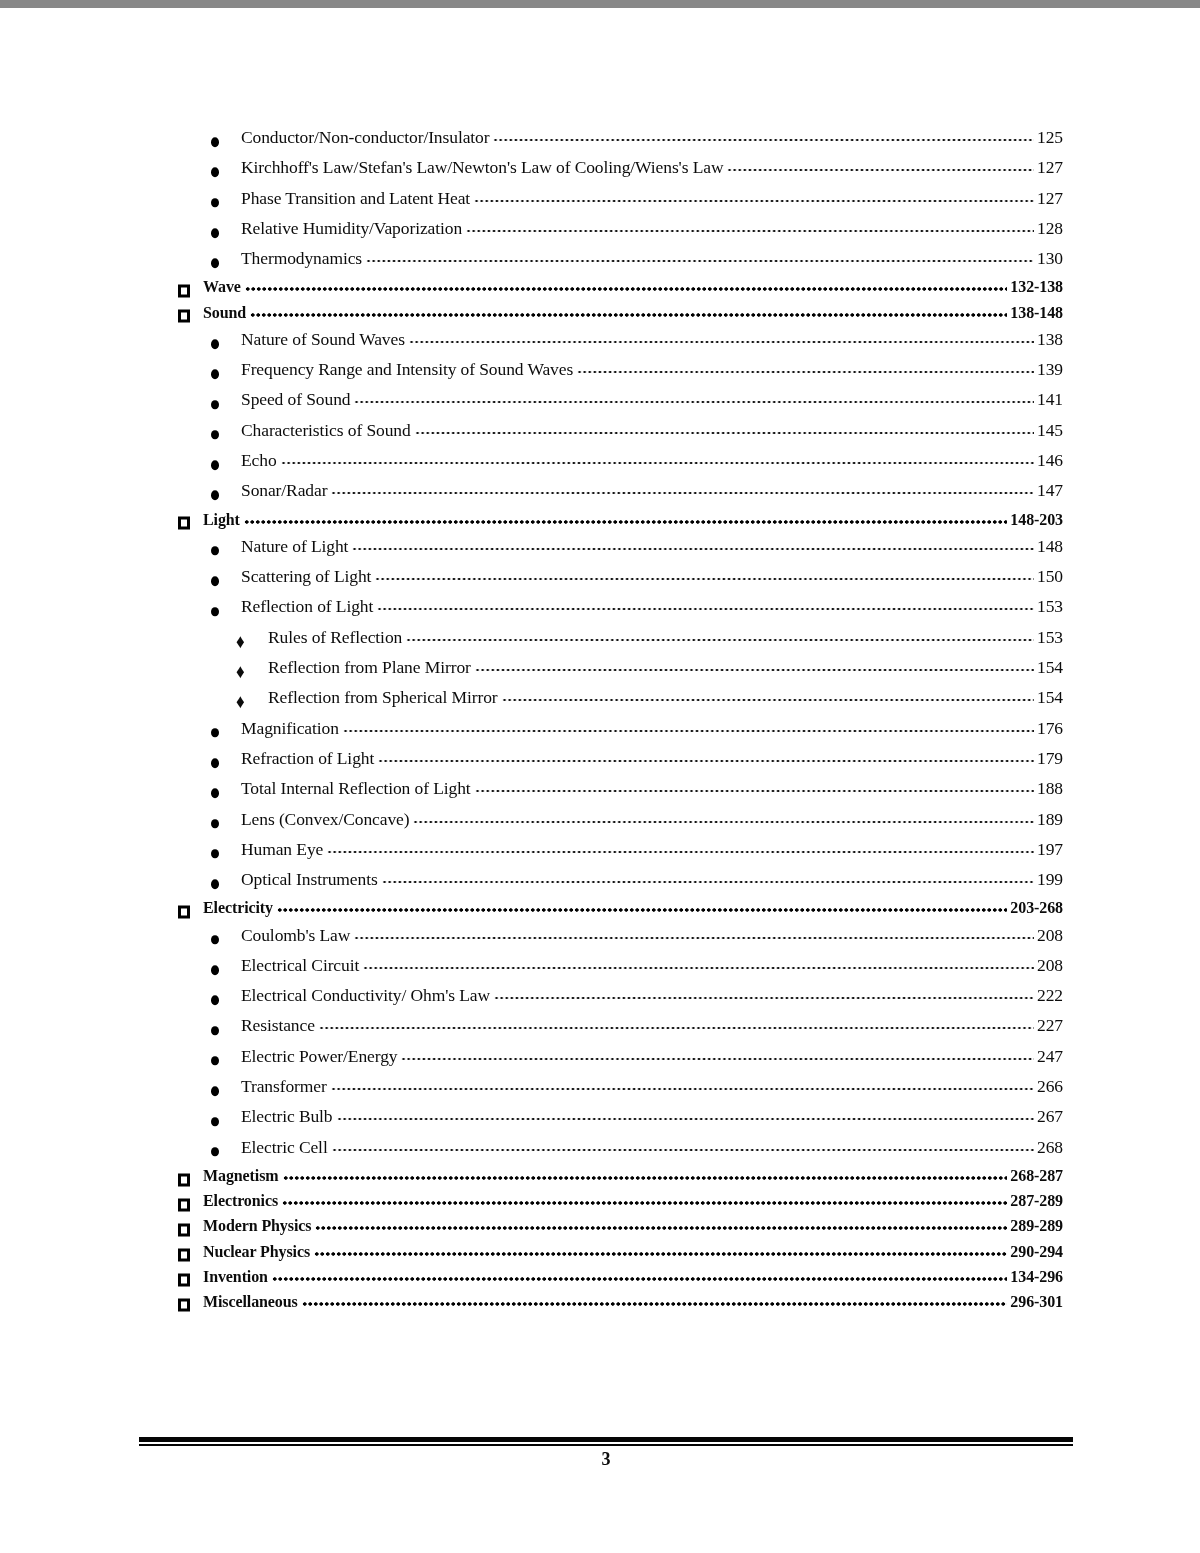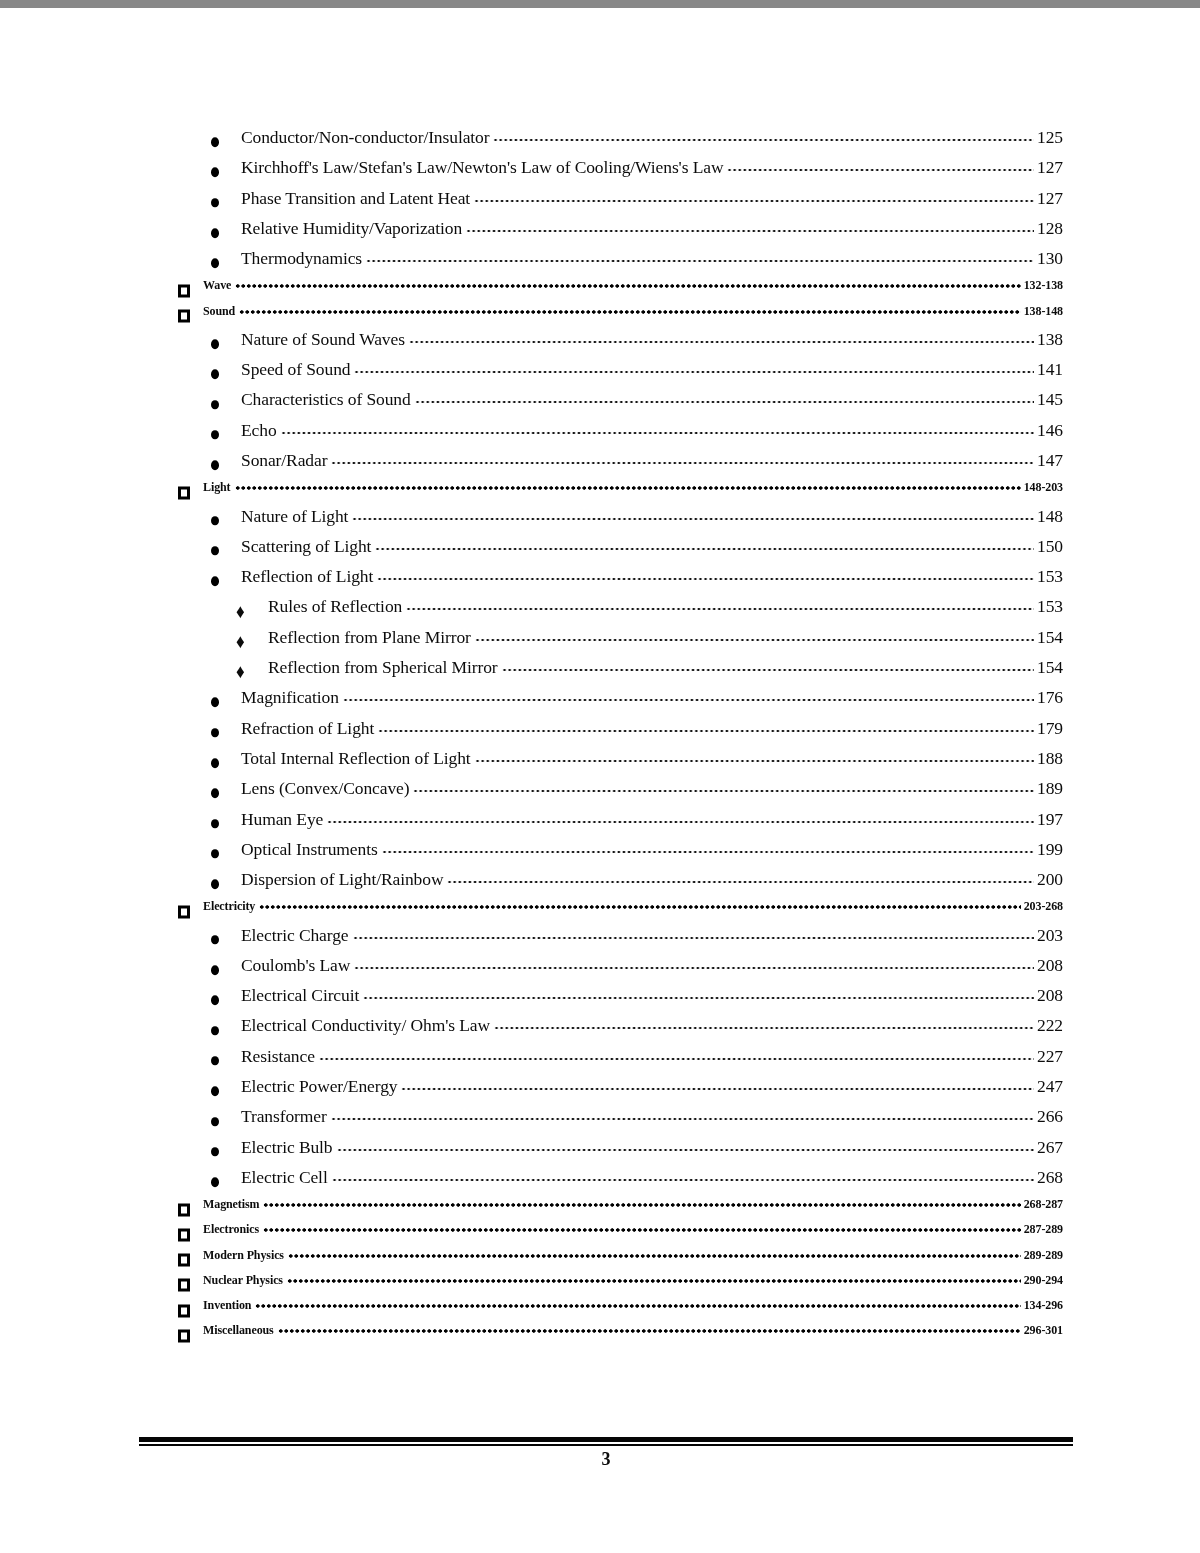--- a/index.html
+++ b/index.html
@@ -23,21 +23,21 @@
     position: relative;
     display: flex;
     align-items: baseline;
     height: 30.3px;
     font-size: 17.5px;
     letter-spacing: -0.1px;
   }
   .row.l1 {
     height: 25.2px;
     font-weight: bold;
-    font-size: 12px;
+    font-size: 16px;
   }
   .row.l1 { padding-left: 25px; }
   .row.l2 { padding-left: 63px; }
   .row.l3 { padding-left: 90px; }
   .bullet-box {
     position: absolute;
     top: 50%;
     transform: translateY(-50%);
     display: flex;
     align-items: center;
@@ -151,20 +151,28 @@
           <span class="b2"></span>
         </span>
         <span class="label">Nature of Sound Waves</span>
         <span class="leader"></span>
         <span class="pagenum">138</span>
       </div>
       <div class="row l2">
         <span class="bullet-box">
           <span class="b2"></span>
         </span>
+        <span class="label">Frequency Range and Intensity of Sound Waves</span>
+        <span class="leader"></span>
+        <span class="pagenum">139</span>
+      </div>
+      <div class="row l2">
+        <span class="bullet-box">
+          <span class="b2"></span>
+        </span>
         <span class="label">Speed of Sound</span>
         <span class="leader"></span>
         <span class="pagenum">141</span>
       </div>
       <div class="row l2">
         <span class="bullet-box">
           <span class="b2"></span>
         </span>
         <span class="label">Characteristics of Sound</span>
         <span class="leader"></span>
@@ -283,43 +291,27 @@
         <span class="pagenum">197</span>
       </div>
       <div class="row l2">
         <span class="bullet-box">
           <span class="b2"></span>
         </span>
         <span class="label">Optical Instruments</span>
         <span class="leader"></span>
         <span class="pagenum">199</span>
       </div>
-      <div class="row l2">
-        <span class="bullet-box">
-          <span class="b2"></span>
-        </span>
-        <span class="label">Dispersion of Light/Rainbow</span>
-        <span class="leader"></span>
-        <span class="pagenum">200</span>
-      </div>
       <div class="row l1">
         <span class="bullet-box">
           <span class="b1"></span>
         </span>
         <span class="label">Electricity</span>
         <span class="leader"></span>
         <span class="pagenum">203-268</span>
-      </div>
-      <div class="row l2">
-        <span class="bullet-box">
-          <span class="b2"></span>
-        </span>
-        <span class="label">Electric Charge</span>
-        <span class="leader"></span>
-        <span class="pagenum">203</span>
       </div>
       <div class="row l2">
         <span class="bullet-box">
           <span class="b2"></span>
         </span>
         <span class="label">Coulomb's Law</span>
         <span class="leader"></span>
         <span class="pagenum">208</span>
       </div>
       <div class="row l2">

